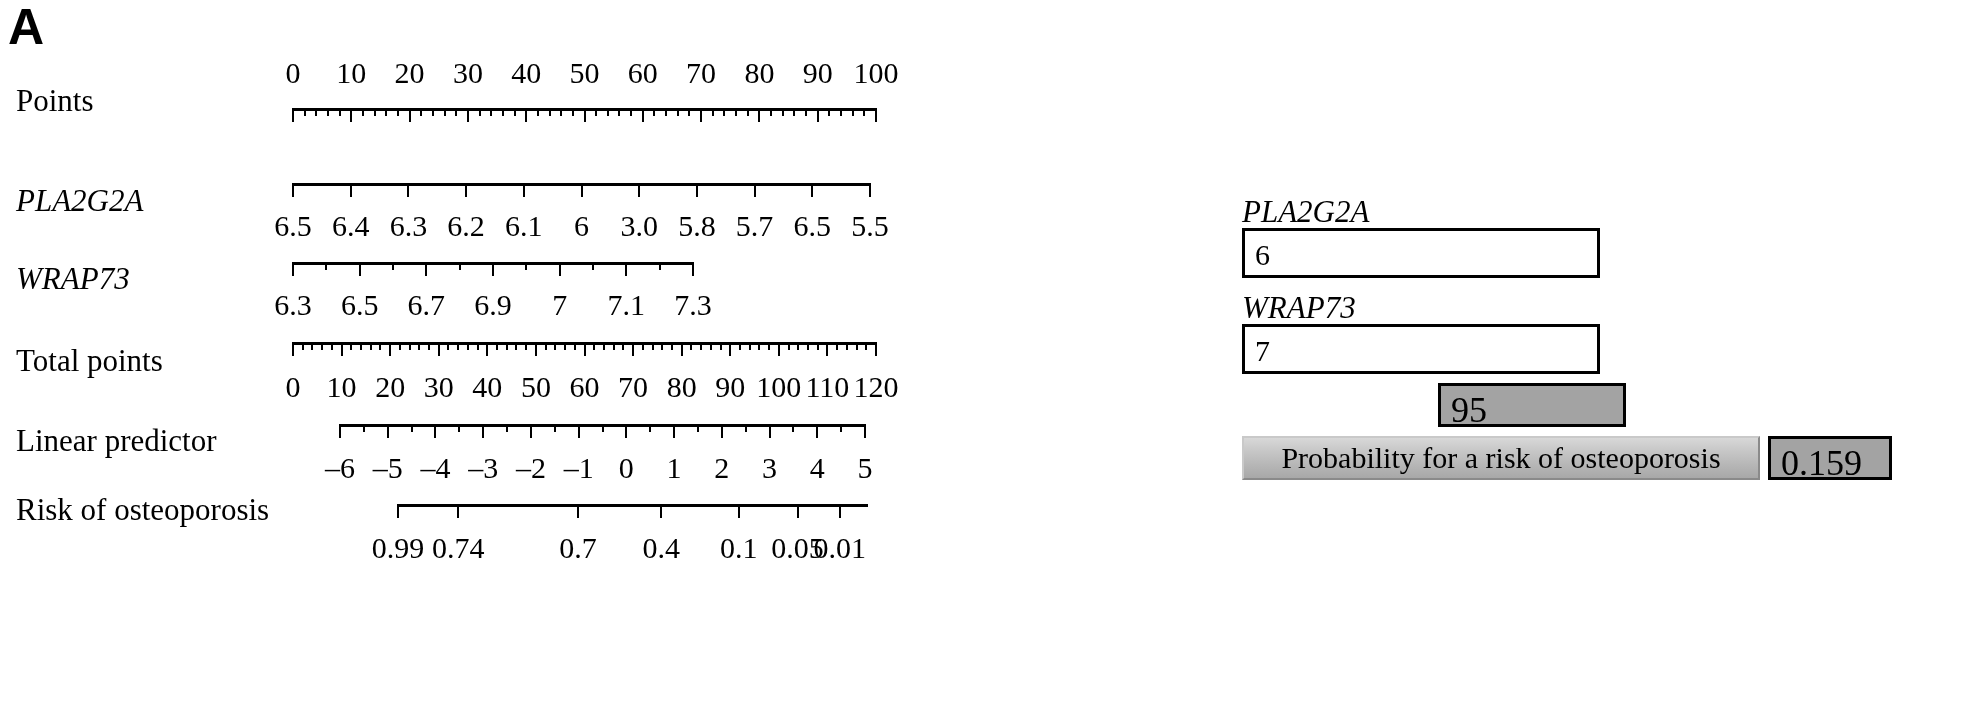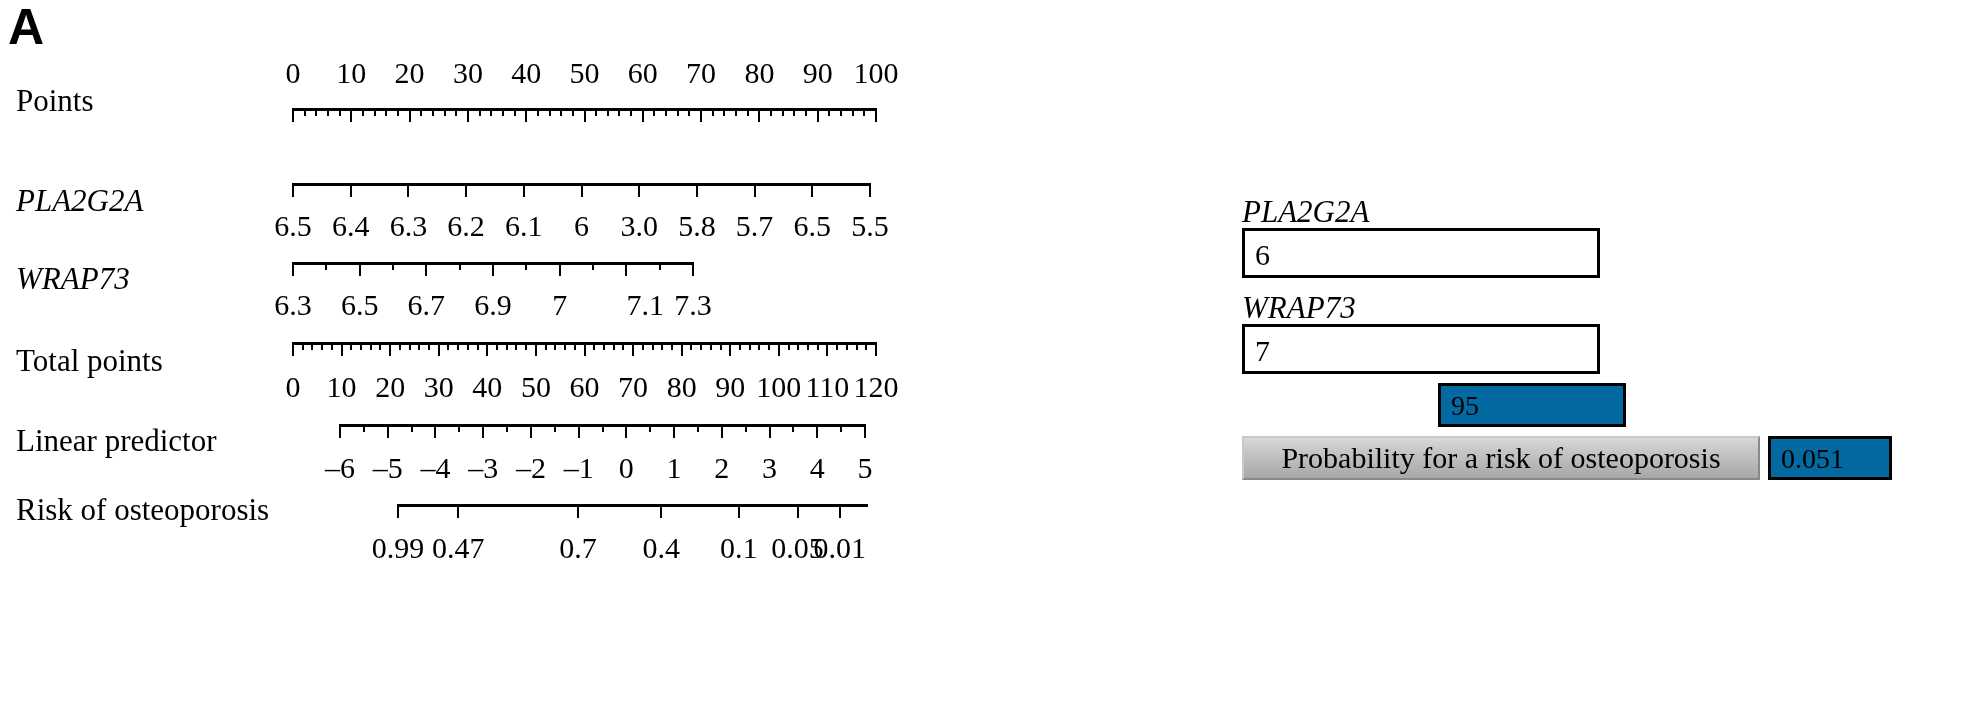--- a/index.html
+++ b/index.html
@@ -130,23 +130,23 @@
   }
   .gray-button.dark {
     background: linear-gradient(to bottom, #d8d8d8 0%, #c8c8c8 30%, #b5b5b5 70%, #a8a8a8 100%);
     border-color: #8a8a8a;
     border-top-color: #c9c9c9;
     border-left-color: #c9c9c9;
   }
   .readout {
     position: absolute;
     box-sizing: border-box;
-    background: #0369a1;
+    background: #a3a3a3;
     border: 3px solid #000000;
-    font-size: 28px;
+    font-size: 36px;
     line-height: 1;
     padding: 6px 0 0 10px;
     color: #000;
   }
 </style>
 </head>
 <body>
 
 <div id="panelA">
   <div class="panel-letter" id="panelA-letter">A</div>
@@ -268,21 +268,21 @@
           <div class="tick major" style="left: 83.3333%;"></div>
           <div class="tick minor" style="left: 91.6667%;"></div>
           <div class="tick endcap" style="left: 100%;"></div>
         </div>
         <div class="ticklabels" style="left: 293px; width: 400px; top: 290px;">
           <div class="ticklabel" style="left: 0%;">6.3</div>
           <div class="ticklabel" style="left: 16.6667%;">6.5</div>
           <div class="ticklabel" style="left: 33.3333%;">6.7</div>
           <div class="ticklabel" style="left: 50%;">6.9</div>
           <div class="ticklabel" style="left: 66.6667%;">7</div>
-          <div class="ticklabel" style="left: 83.3333%; margin-left: 19px;">7.1</div>
+          <div class="ticklabel" style="left: 83.3333%;">7.1</div>
           <div class="ticklabel" style="left: 100%;">7.3</div>
         </div>
       </div>
       <div class="nomo-row">
         <div class="nomo-label" style="top: 345px;">Total points</div>
         <div class="axis" style="left: 293px; width: 583px; top: 342px;">
           <div class="axis-line"></div>
           <div class="tick endcap" style="left: 0%;"></div>
           <div class="tick minor" style="left: 1.66667%;"></div>
           <div class="tick minor" style="left: 3.33333%;"></div>
@@ -411,21 +411,21 @@
           <div class="tick endcap" style="left: 0%;"></div>
           <div class="tick major" style="left: 12.8%;"></div>
           <div class="tick major" style="left: 38.3%;"></div>
           <div class="tick major" style="left: 56%;"></div>
           <div class="tick major" style="left: 72.5%;"></div>
           <div class="tick major" style="left: 85%;"></div>
           <div class="tick endcap" style="left: 94%;"></div>
         </div>
         <div class="ticklabels" style="left: 398px; width: 470px; top: 533px; text-align: right;">
           <div class="ticklabel" style="left: 0%;">0.99</div>
-          <div class="ticklabel" style="left: 12.8%;">0.47</div>
+          <div class="ticklabel" style="left: 12.8%;">0.74</div>
           <div class="ticklabel" style="left: 38.3%;">0.7</div>
           <div class="ticklabel" style="left: 56%;">0.4</div>
           <div class="ticklabel" style="left: 72.5%;">0.1</div>
           <div class="ticklabel" style="left: 85%;">0.05</div>
           <div class="ticklabel" style="left: 94%;">0.01</div>
         </div>
       </div>
     </div>
 </div>
 
@@ -434,14 +434,14 @@
 
   <div class="field-label" style="top: 196px;">PLA2G2A</div>
   <input class="text-input" style="top: 228px; width: 358px; height: 50px;" value="6">
 
   <div class="field-label" style="top: 292px;">WRAP73</div>
   <input class="text-input" style="top: 324px; width: 358px; height: 50px;" value="7">
 
   <div class="readout" style="left: 458px; top: 383px; width: 188px; height: 44px;">95</div>
 
   <div class="gray-button dark" style="left: 262px; top: 436px; width: 518px; height: 44px;">Probability for a risk of osteoporosis</div>
-  <div class="readout" style="left: 788px; top: 436px; width: 124px; height: 44px;">0.051</div>
+  <div class="readout" style="left: 788px; top: 436px; width: 124px; height: 44px;">0.159</div>
 </div>
 
 </body></html>

